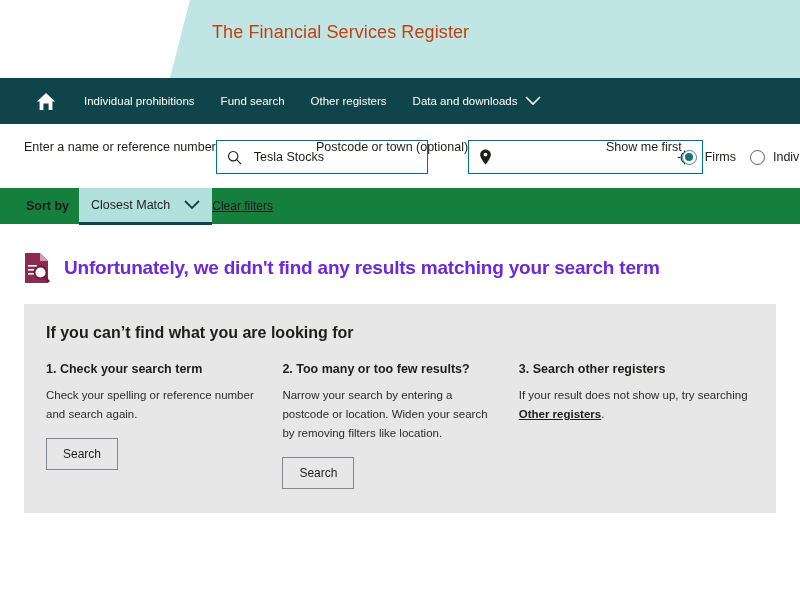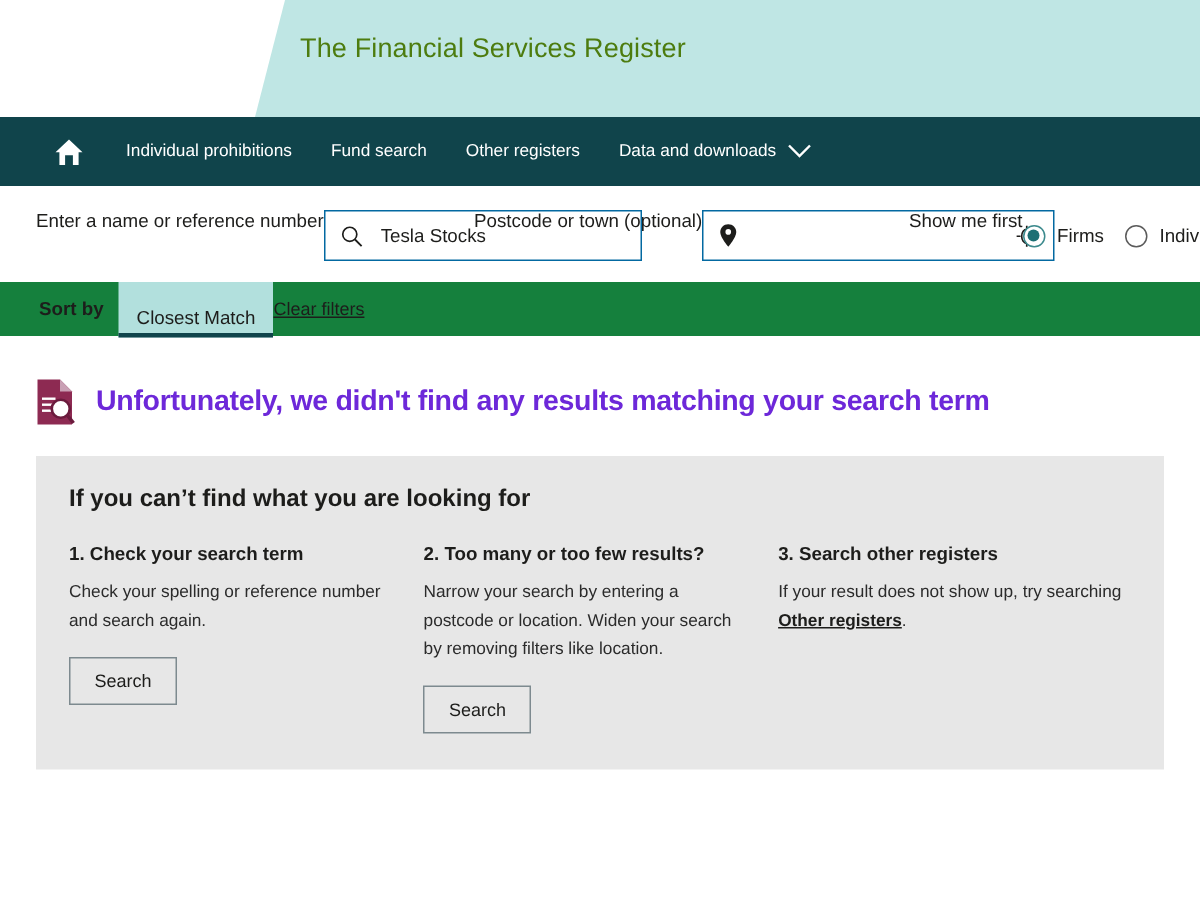--- a/index.html
+++ b/index.html
@@ -37,23 +37,23 @@
   .logo-mark { display: block; }
   .logo-words {
     font-size: 8.5px;
     line-height: 11.5px;
     font-weight: bold;
     letter-spacing: 0.3px;
     color: #7a1b44;
   }
   .banner-title {
     position: absolute;
-    left: 200px; top: 22px;
+    left: 212px; top: 22px;
     font-size: 18px;
-    color: #4d7c0f;
+    color: #c2410c;
     z-index: 3;
     letter-spacing: 0.1px;
   }
 
   
   .navbar {
     height: 46px;
     background: #10444b;
     display: flex;
     align-items: center;
@@ -157,21 +157,20 @@
   .sort-label { font-size: 12.5px; font-weight: bold; }
   .sort-select {
     background: #b2e0dd;
     border-bottom: 3px solid #10444b;
     padding: 17px 12px;
     height: 100%;
     display: flex;
     align-items: center;
     gap: 14px;
     cursor: pointer;
-    flex-direction: column;
   }
   .sort-value { font-size: 12.5px; }
   .clear-filters {
     align-self: center;
     font-size: 12px;
     color: #1d1d1b;
     text-decoration: underline;
     cursor: pointer;
   }
 

